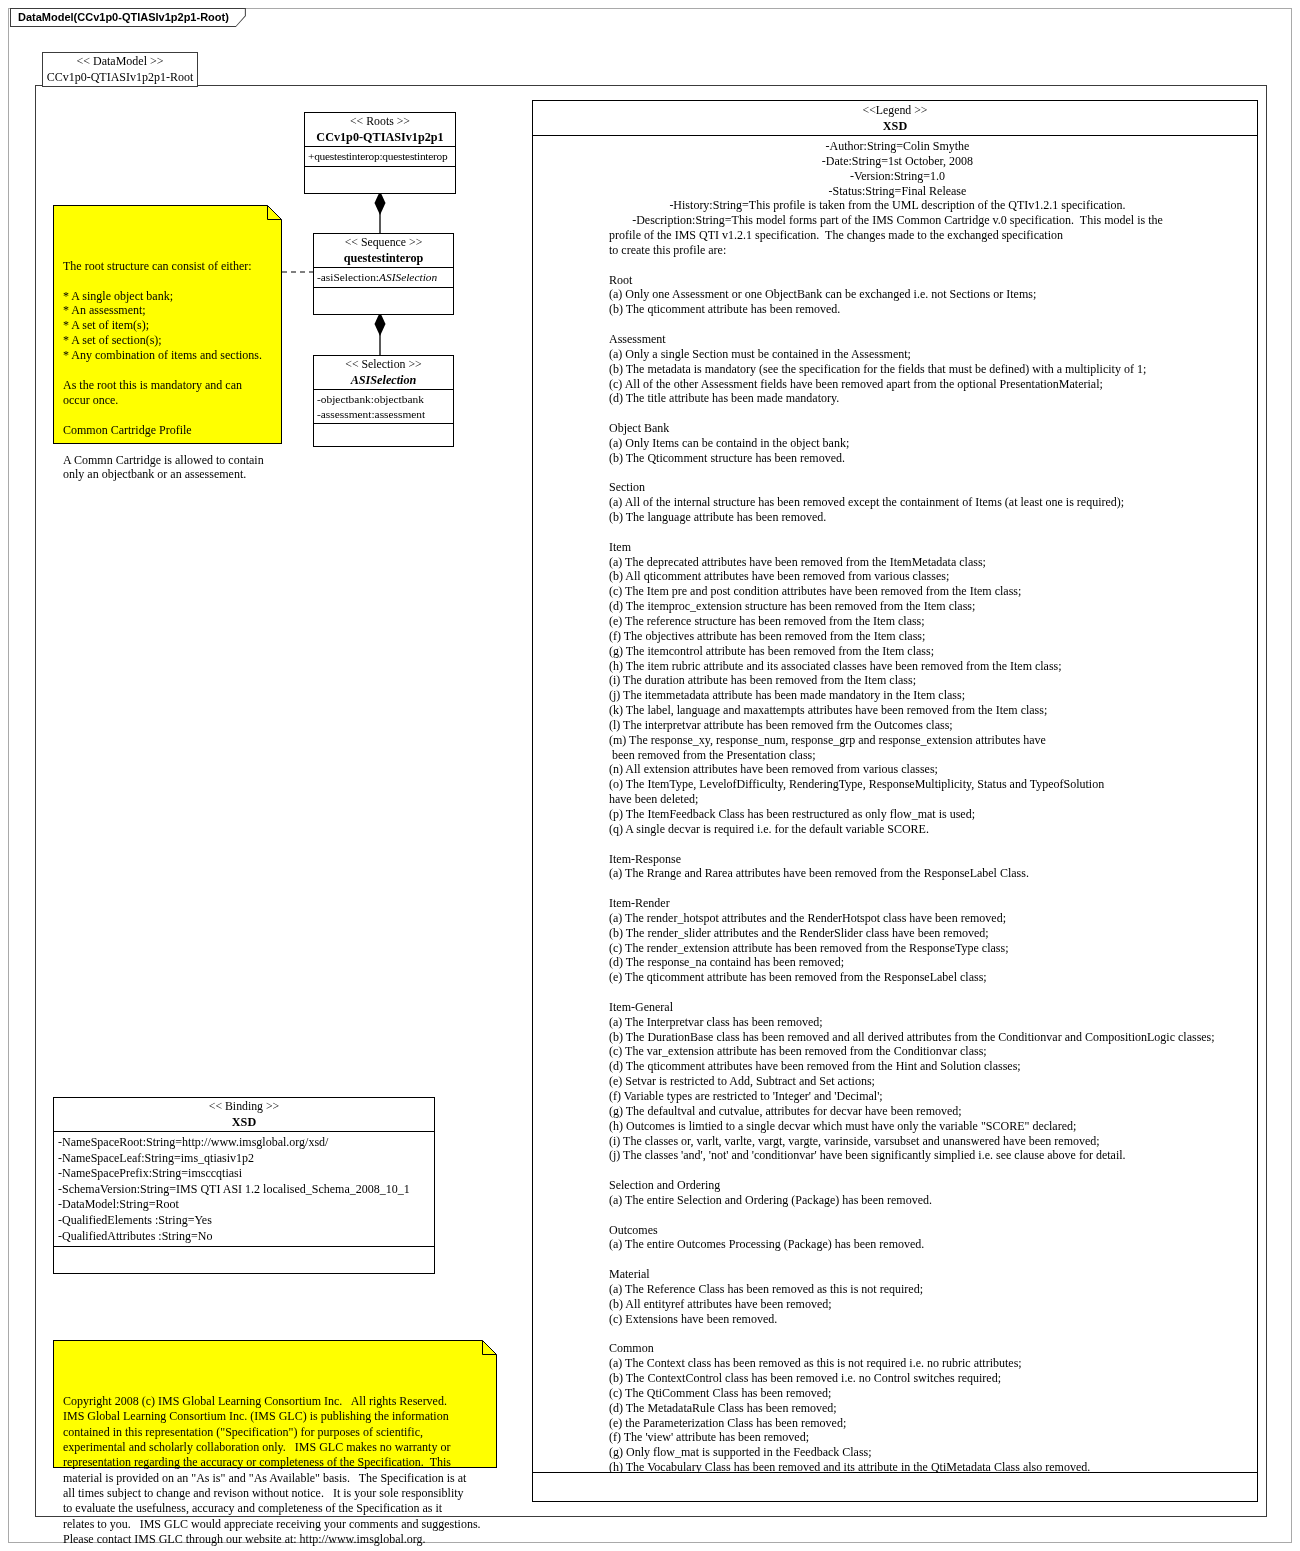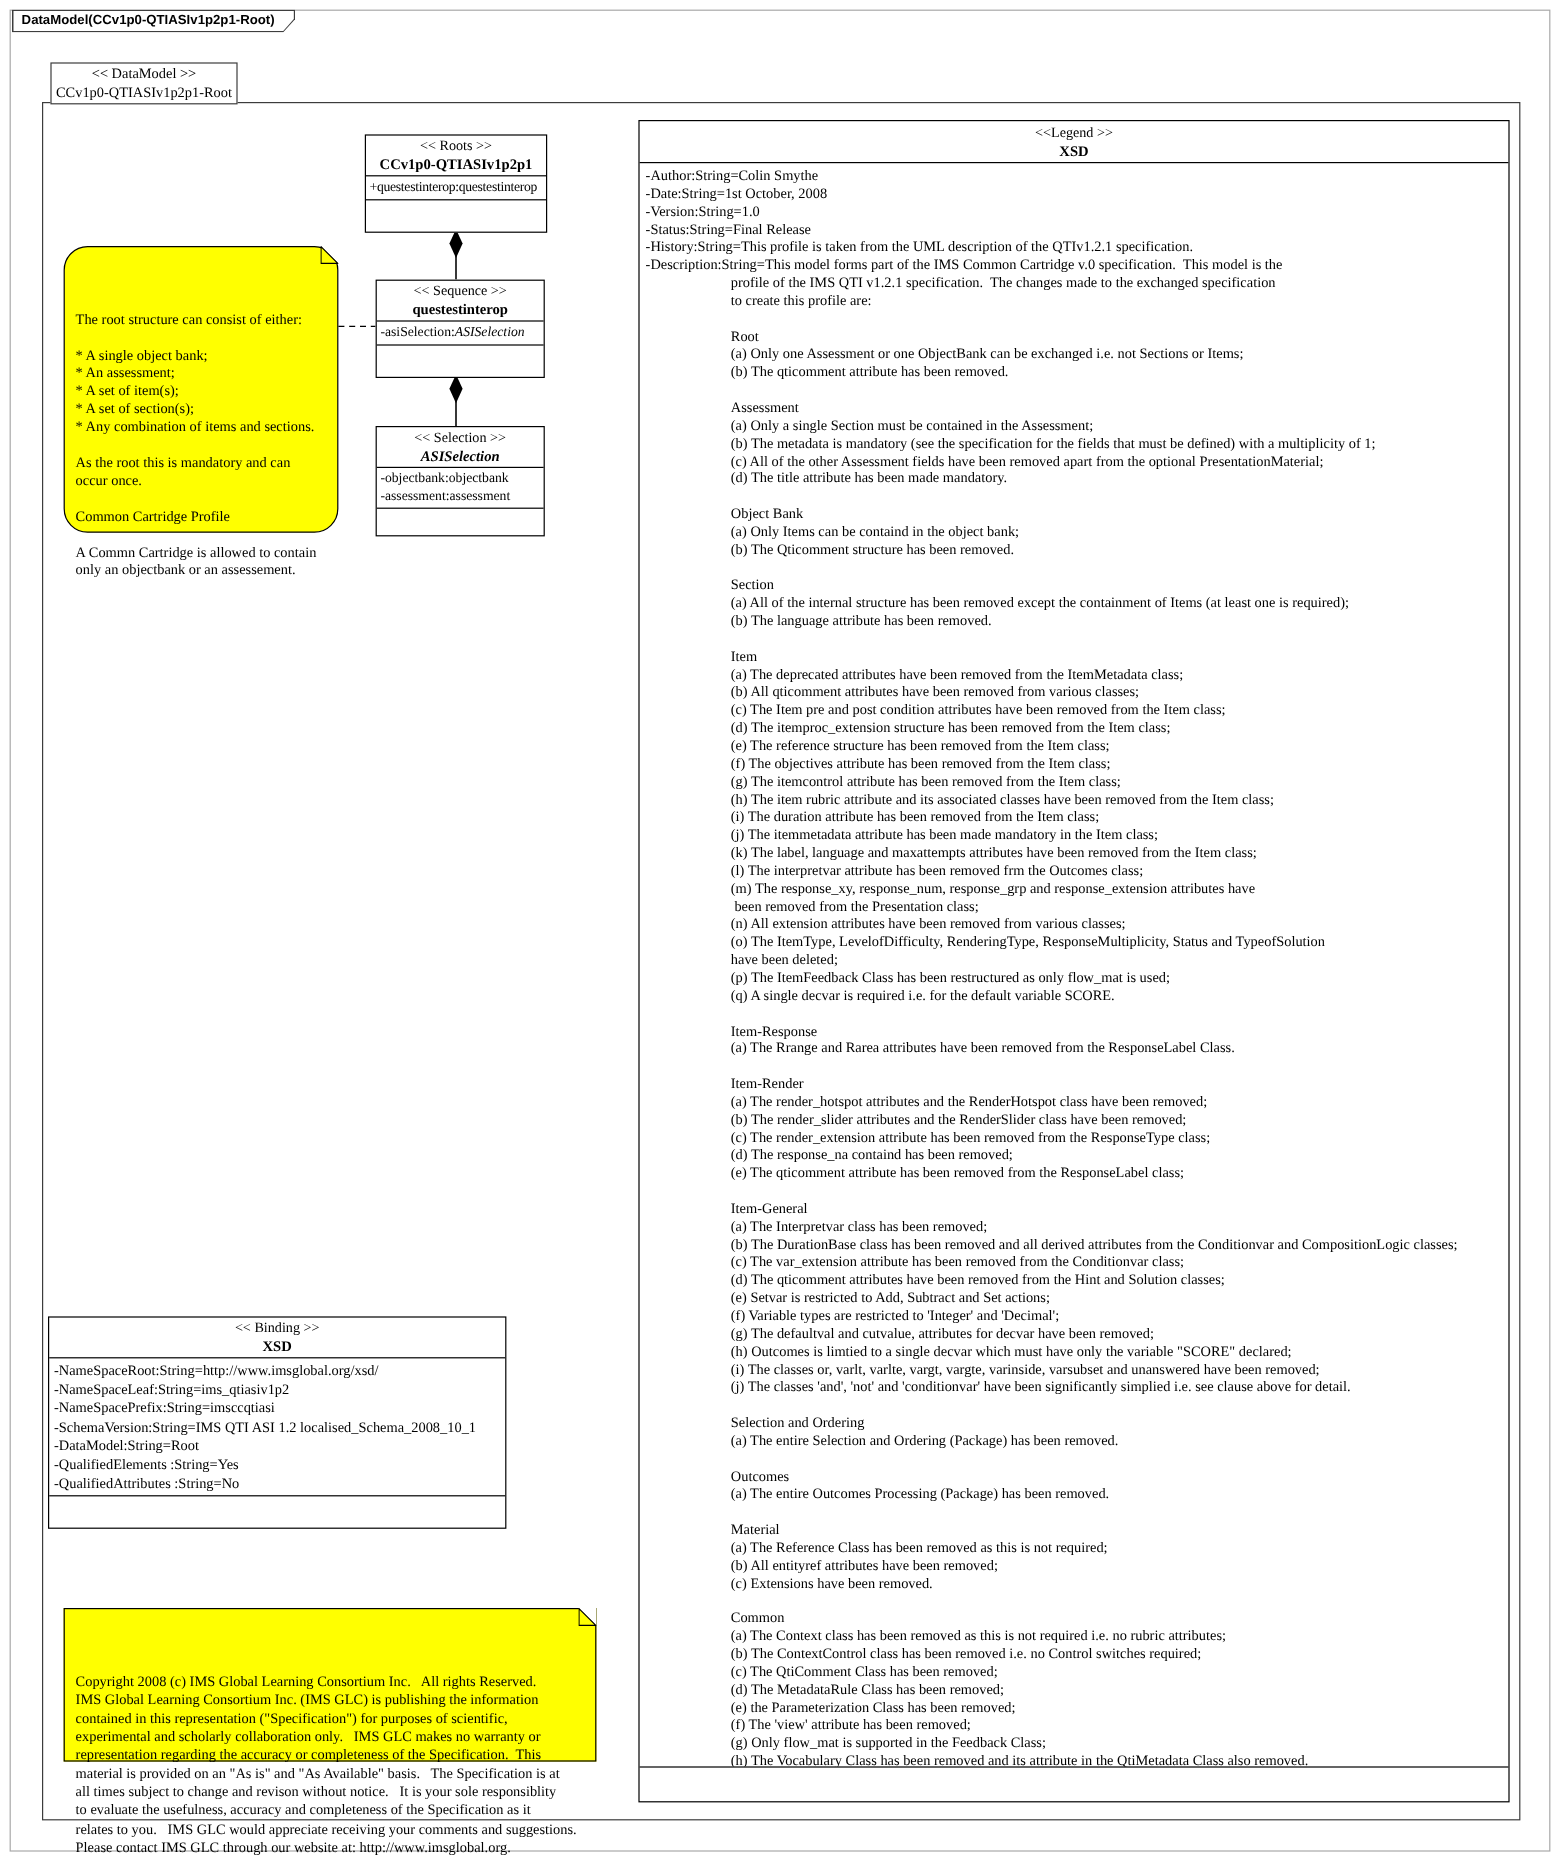--- a/index.html
+++ b/index.html
@@ -29,30 +29,30 @@
   #roots-box{left:304px;top:112px;width:150px;height:80px;}
   #sequence-box{left:313px;top:233px;width:139px;height:80px;}
   #selection-box{left:313px;top:355px;width:139px;height:90px;}
   #selection-box .cname{font-style:italic;}
   #sequence-box .attrs i{font-style:italic;}
   
   #legend-box{left:532px;top:100px;width:724px;height:1400px;}
   #legend-box .hdr{padding:2px 2px 1px 2px;}
   .legend-body{border-bottom:1px solid #000;padding:3px 0 0 5px;font-size:12px;overflow:hidden;height:1337px;box-sizing:border-box;}
   .legend-body .line{line-height:14.85px;white-space:pre;}
-  .legend-body .ind0{padding-left:0;}
+  .legend-body .ind0{padding-left:0;text-align:center;}
   .legend-body .ind1{padding-left:71px;}
   
-  #binding-box{left:40px;top:1097px;width:380px;height:175px;}
+  #binding-box{left:53px;top:1097px;width:380px;height:175px;}
   #binding-box .attrs{font-size:12px;line-height:15.6px;padding:3px 3px 2px 4px;}
   
   .note{position:absolute;background:#ffff00;border:1px solid #000;box-sizing:border-box;
         font-size:12px;white-space:pre-wrap;}
   .note .txt{position:relative;z-index:1;}
-  #root-note{left:53px;top:205px;width:229px;height:239px;padding:8px 6px 0 9px;line-height:14.9px;border-radius:20px;}
+  #root-note{left:53px;top:205px;width:229px;height:239px;padding:8px 6px 0 9px;line-height:14.9px;}
   #copyright-note{left:53px;top:1340px;width:444px;height:128px;padding:7px 6px 0 9px;line-height:15.35px;}
   .fold{position:absolute;top:-1px;right:-1px;z-index:2;}
   
   .connectors{position:absolute;left:0;top:0;pointer-events:none;}
 </style>
 </head>
 <body>
 
 <div class="page-border"></div>
 

